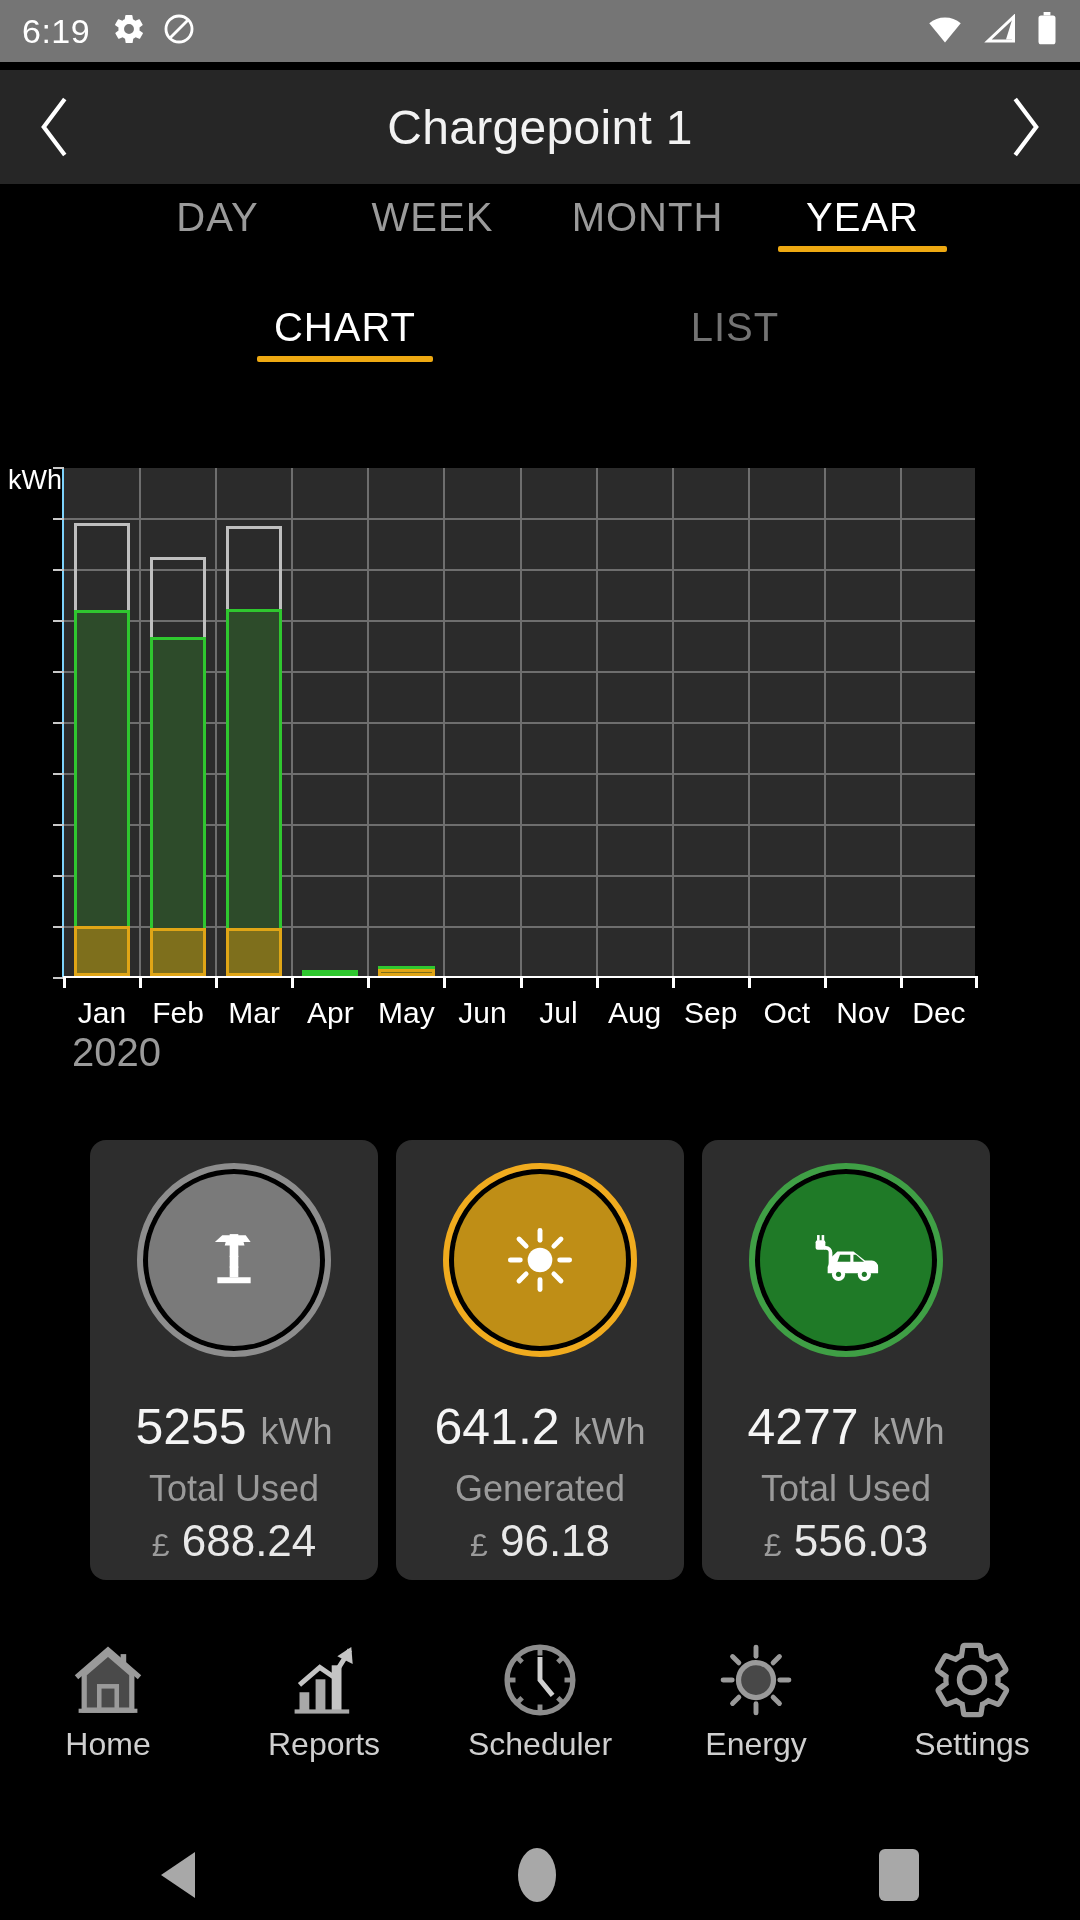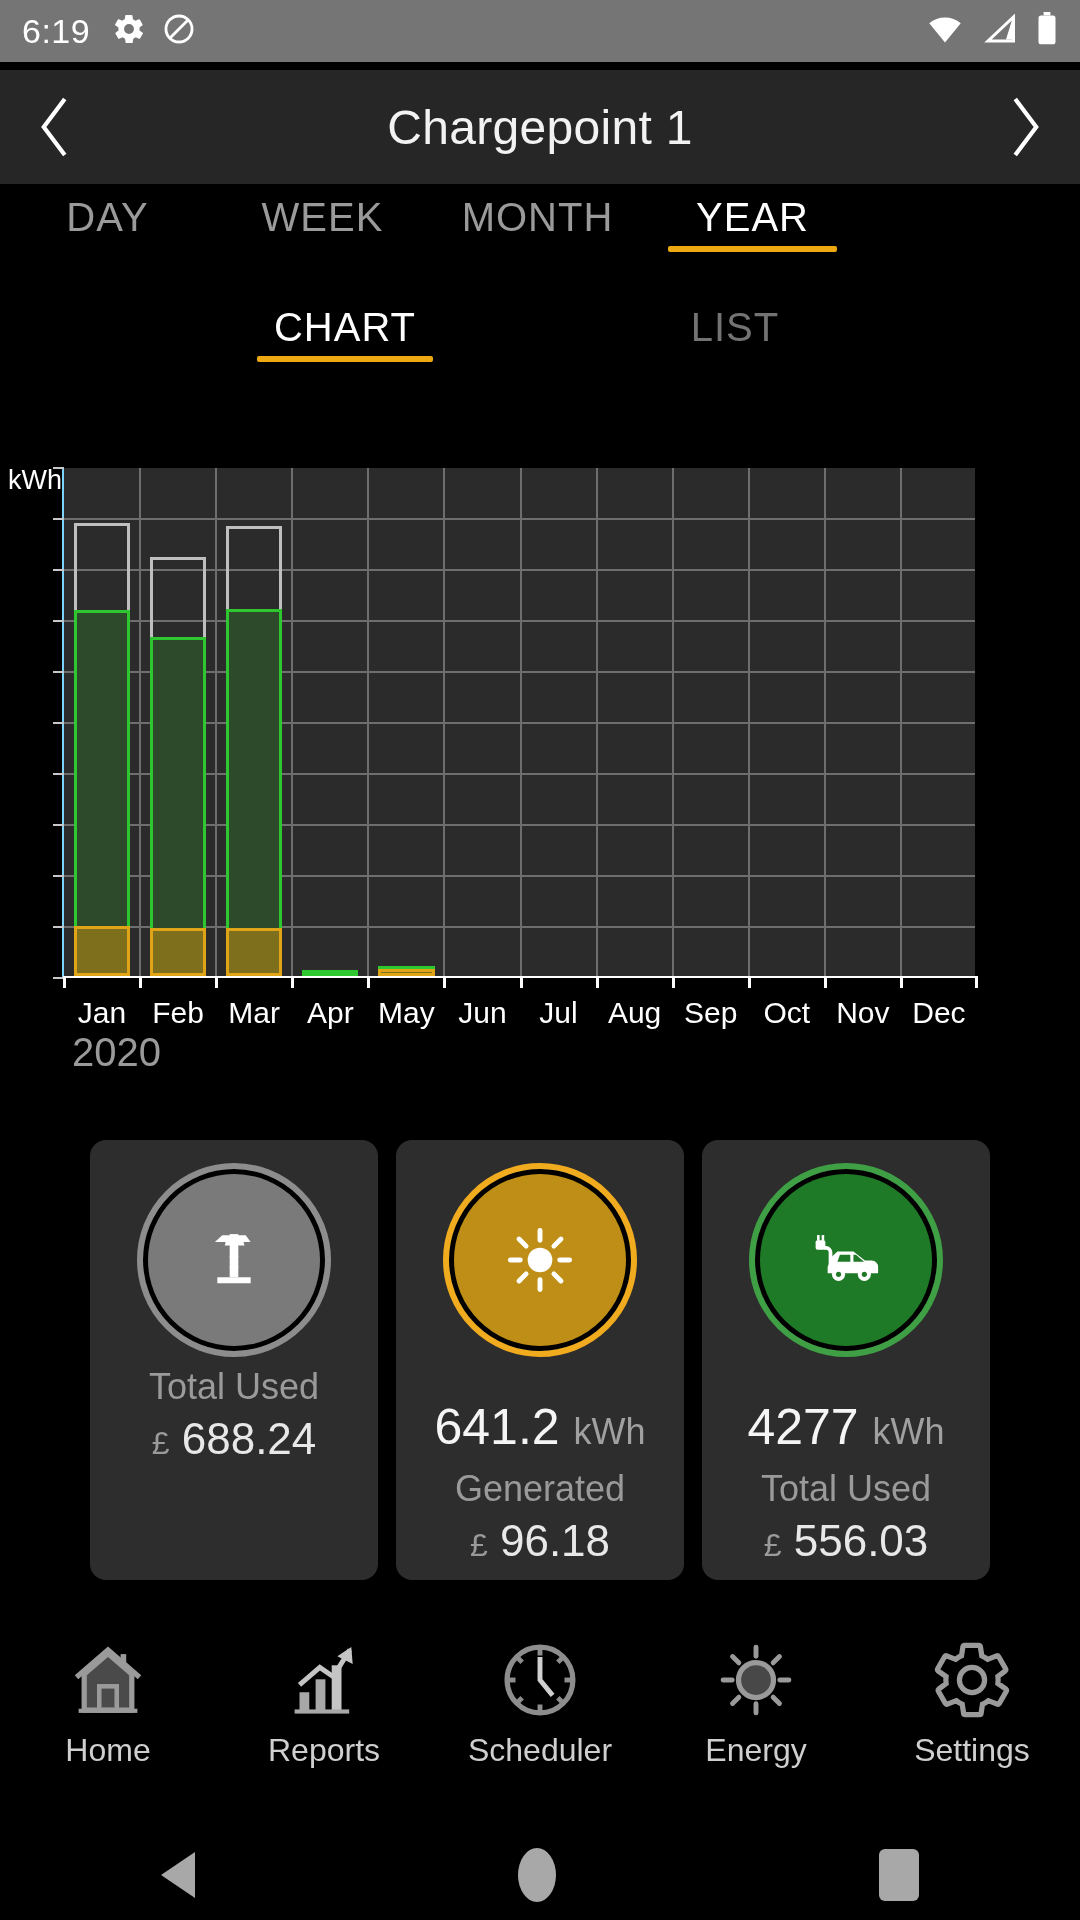--- a/index.html
+++ b/index.html
@@ -31,21 +31,21 @@
     padding:0 34px;
   }
   .titlebar .chev{ width:44px; height:70px; }
   .title-text{
     color:#f2f2f2; font-size:48px; font-weight:400; letter-spacing:.3px;
   }
 
   
   .period-tabs{
     position:absolute; left:0; top:195px; width:1080px; height:92px;
-    display:flex; align-items:flex-start; gap:0;
+    display:flex; align-items:flex-start; justify-content:center; gap:0;
   }
   .ptab{
     width:215px; text-align:center;
     font-size:40px; color:#9a9a9a; letter-spacing:1px;
     padding-bottom:12px; position:relative;
   }
   .ptab.active{ color:#ffffff; }
   .ptab.active::after{
     content:""; position:absolute; left:23px; right:23px; bottom:0;
     height:6px; background:#eea912; border-radius:2px;
@@ -141,21 +141,21 @@
   .card-cost{ margin-top:6px; color:#e8e8e8; font-size:44px; white-space:nowrap; }
   .card-cost .cur{ color:#9a9a9a; font-size:32px; }
 
   
   .bottomnav{
     position:absolute; left:0; top:1630px; width:1080px; height:165px;
     display:flex; align-items:flex-start; justify-content:space-around;
     padding-top:8px;
   }
   .navitem{
-    width:200px; display:flex; flex-direction:column; align-items:center; gap:6px;
+    width:200px; display:flex; flex-direction:column; align-items:center; 
   }
   .navitem .lbl{ color:#cfcfcf; font-size:32px; }
 
   
   .androidnav{
     position:absolute; left:0; top:1830px; width:1080px; height:90px;
     display:flex; align-items:center; justify-content:space-around;
   }
   .an-back{
     width:0; height:0;
@@ -312,20 +312,24 @@
     <div class="ring grey">
       <svg width="74" height="74" viewBox="0 0 24 24">
         <path fill="#fff" d="M8.2 4h7.6l1.6 2.2h-2.3l.3 1.1h-2l-.3-1.1h-1.8l-.3 1.1h-2l.3-1.1H5.8z"></path>
         <path fill="#fff" d="M10.3 7.6h3.4l1.5 10.2h-6.4z" opacity="0.0"></path>
         <path fill="#fff" d="M10.6 3.6h2.8v14h-2.8z"></path>
         <path fill="#fff" d="M6.6 17.6h10.8v1.9H6.6z"></path>
         <path fill="#fff" d="M9.6 9.6h4.8l-.5 1.4h-3.8zM9.2 12.2h5.6l-.5 1.4H9.7zM8.7 14.8h6.6l-.5 1.4H9.2z" opacity="0.0"></path>
         <path fill="#fff" d="M12 9.3l1.5 1.5L12 12.3l-1.5-1.5zM12 12.8l1.5 1.5L12 15.8l-1.5-1.5z"></path>
       </svg>
     </div>
+    <div class="card-value">
+      <span>5255</span>
+      <span class="unit">kWh</span>
+    </div>
     <div class="card-label">Total Used</div>
     <div class="card-cost">
       <span class="cur">£</span>
       <span>688.24</span>
     </div>
   </div>
 
   <div class="card">
     <div class="ring amber">
       <svg width="74" height="74" viewBox="0 0 24 24">

